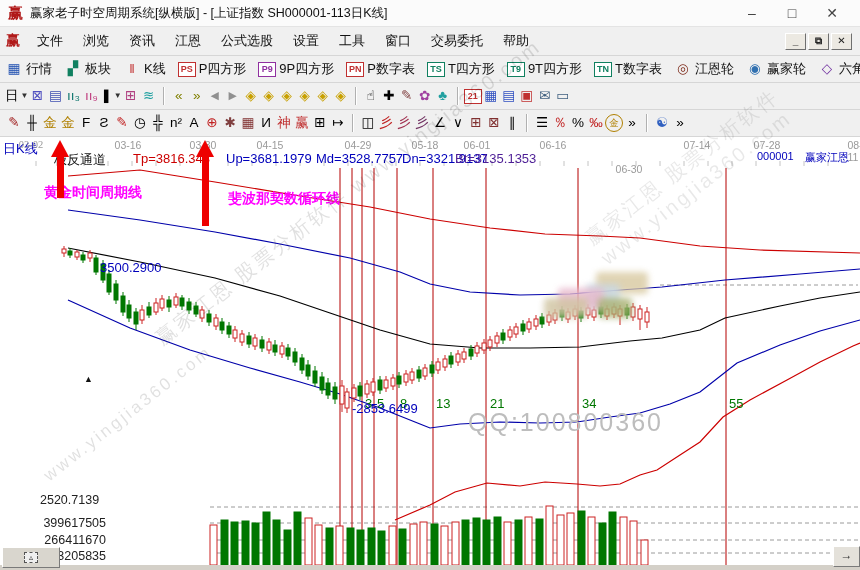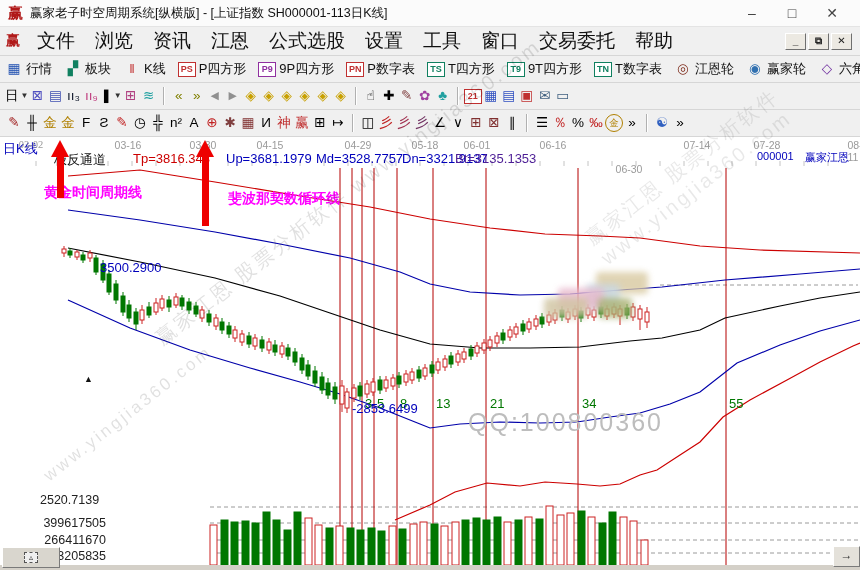--- a/index.html
+++ b/index.html
@@ -5,21 +5,21 @@
   html,body{margin:0;padding:0;background:#888;}
   .win{position:relative;width:860px;height:570px;background:#fff;overflow:hidden;
        font-family:"Liberation Sans","DejaVu Sans",sans-serif;-webkit-font-smoothing:antialiased;}
   
   .titlebar{height:26px;background:#fbfbfb;display:flex;align-items:center;padding:0 8px;border-bottom:1px solid #e4e4e4;}
   .logo{color:#b01818;font-weight:bold;font-size:15px;margin-right:7px;}
   .title-text{font-size:12.5px;color:#111;}
   .win-controls{margin-left:auto;display:flex;}
   .win-controls span{width:40px;text-align:center;font-size:14px;color:#444;cursor:default;}
   .menubar{height:28px;background:#f0f0f0;display:flex;align-items:center;padding:0 6px;border-bottom:1px solid #d6d6d6;}
-  .menu-item{font-size:19px;color:#111;padding:3px 10px;}
+  .menu-item{font-size:13px;color:#111;padding:3px 10px;}
   .mdi{margin-left:auto;display:flex;gap:2px;padding-right:2px;}
   .mdi span{width:19px;height:15px;background:#ece9e2;border:1px solid;border-color:#fff #6f6f6f #6f6f6f #fff;
             font-size:10px;line-height:13px;text-align:center;font-weight:bold;color:#222;}
   .toolbar{height:26px;background:#f0f0f0;display:flex;align-items:center;padding:0 5px;border-bottom:1px solid #d6d6d6;white-space:nowrap;}
   .tbtn{display:flex;align-items:center;margin-right:3px;}
   .ticon{min-width:18px;height:19px;display:inline-flex;align-items:center;justify-content:center;font-size:13.5px;line-height:1;}
   .ticon.boxed{border:1px solid;font-size:9px;font-weight:bold;padding:0 1px;height:13px;min-width:14px;background:#fff;}
   .ticon.circled{border:1.5px solid;border-radius:50%;width:16px;height:16px;min-width:16px;font-size:9.5px;}
   .tlabel{font-size:13px;color:#111;margin:0 9px 0 3px;}
   .caret{font-size:8px;color:#333;margin-left:2px;}
@@ -130,21 +130,21 @@
       </span>
       <span class="tbtn">
         <span class="ticon" style="color: rgb(112, 48, 160);">◇</span>
         <span class="tlabel">六角形</span>
       </span>
     </div>
   <div class="toolbar" id="toolbar2">
       <span class="ticon" style="color: rgb(0, 0, 0);">日<span class="caret">▼</span></span>
       <span class="ticon" style="color: rgb(80, 80, 192);">⊠</span>
       <span class="ticon" style="color: rgb(64, 80, 176);">▤</span>
-      <span class="ticon" style="color: #0f172a; text-align: right;">ıı₃</span>
+      <span class="ticon" style="color: #0f766e; text-align: right;">ıı₃</span>
       <span class="ticon" style="color: rgb(192, 64, 128);">ıı₉</span>
       <span class="ticon" style="color: rgb(0, 0, 0);">❚<span class="caret">▼</span></span>
       <span class="ticon" style="color: rgb(176, 64, 128);">⊞</span>
       <span class="ticon" style="color: rgb(32, 160, 160);">≋</span>
       <span class="sep"></span>
       <span class="ticon" style="color: rgb(128, 128, 0);">«</span>
       <span class="ticon" style="color: rgb(128, 128, 0);">»</span>
       <span class="ticon" style="color: rgb(144, 144, 144);">◄</span>
       <span class="ticon" style="color: rgb(144, 144, 144);">►</span>
       <span class="ticon" style="color: rgb(200, 160, 0);">◈</span>

